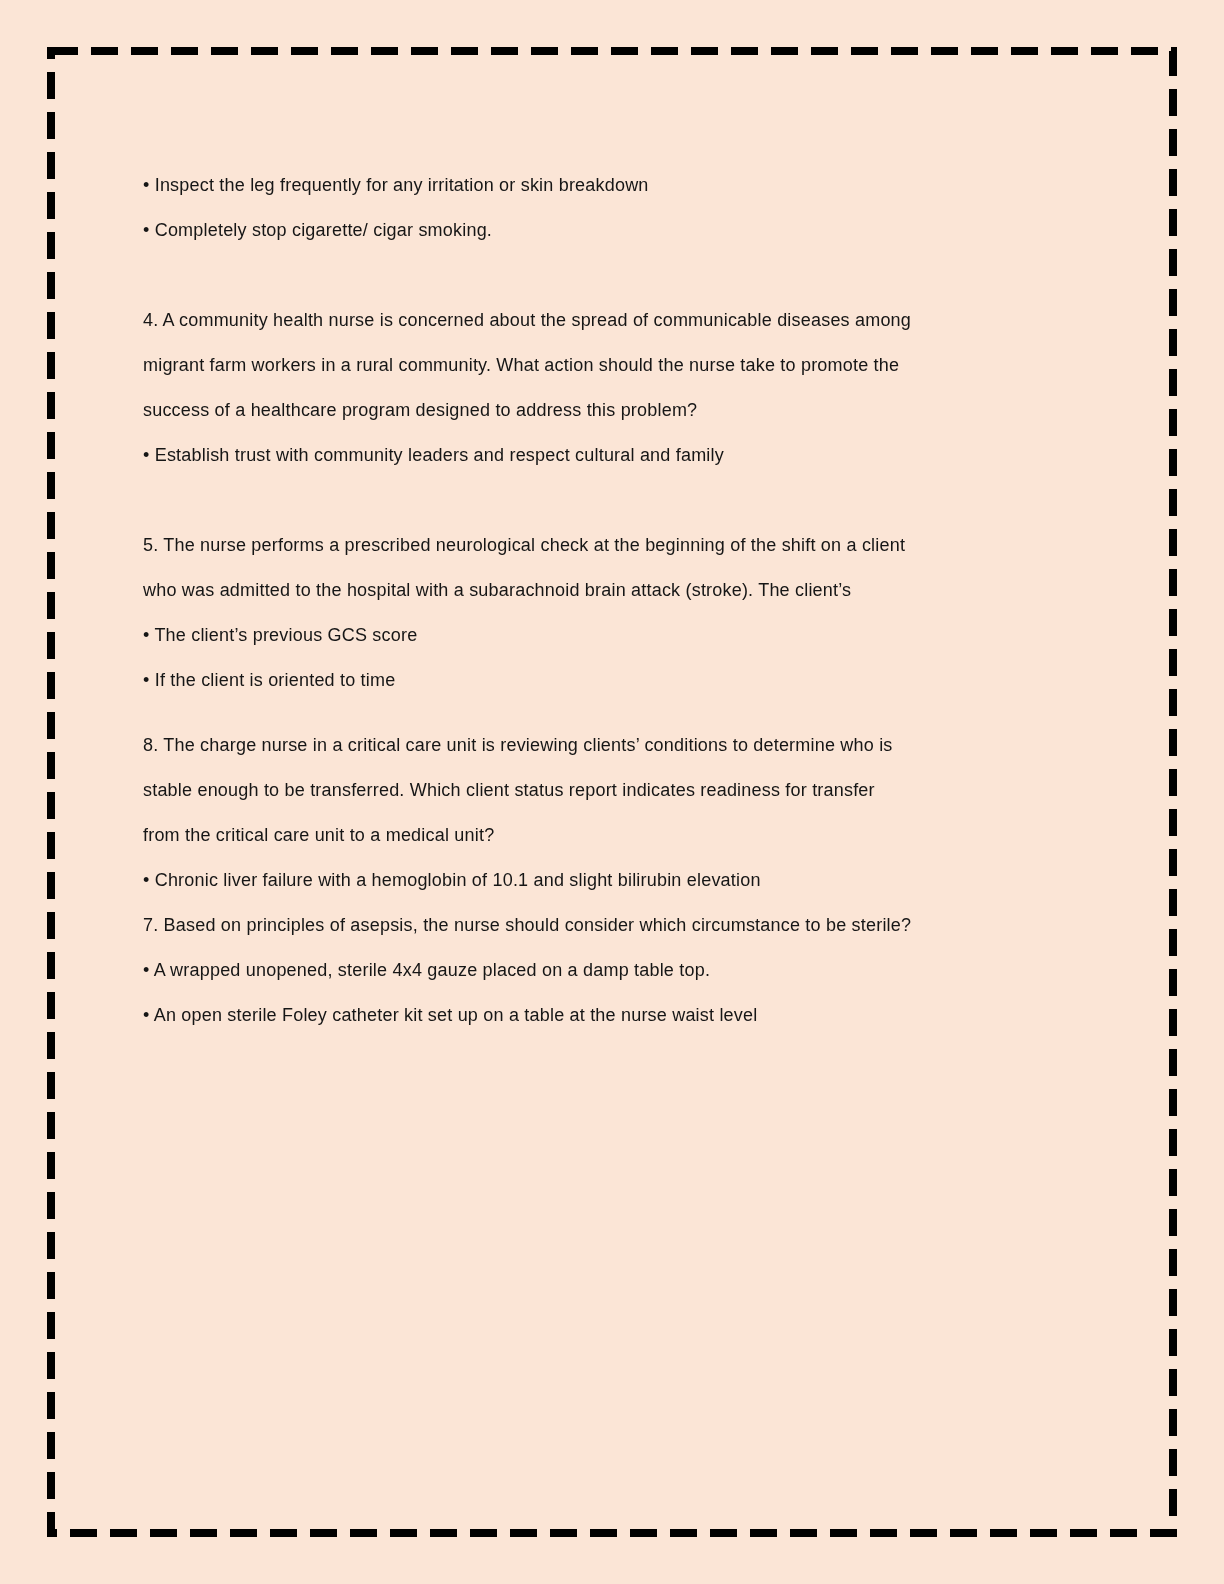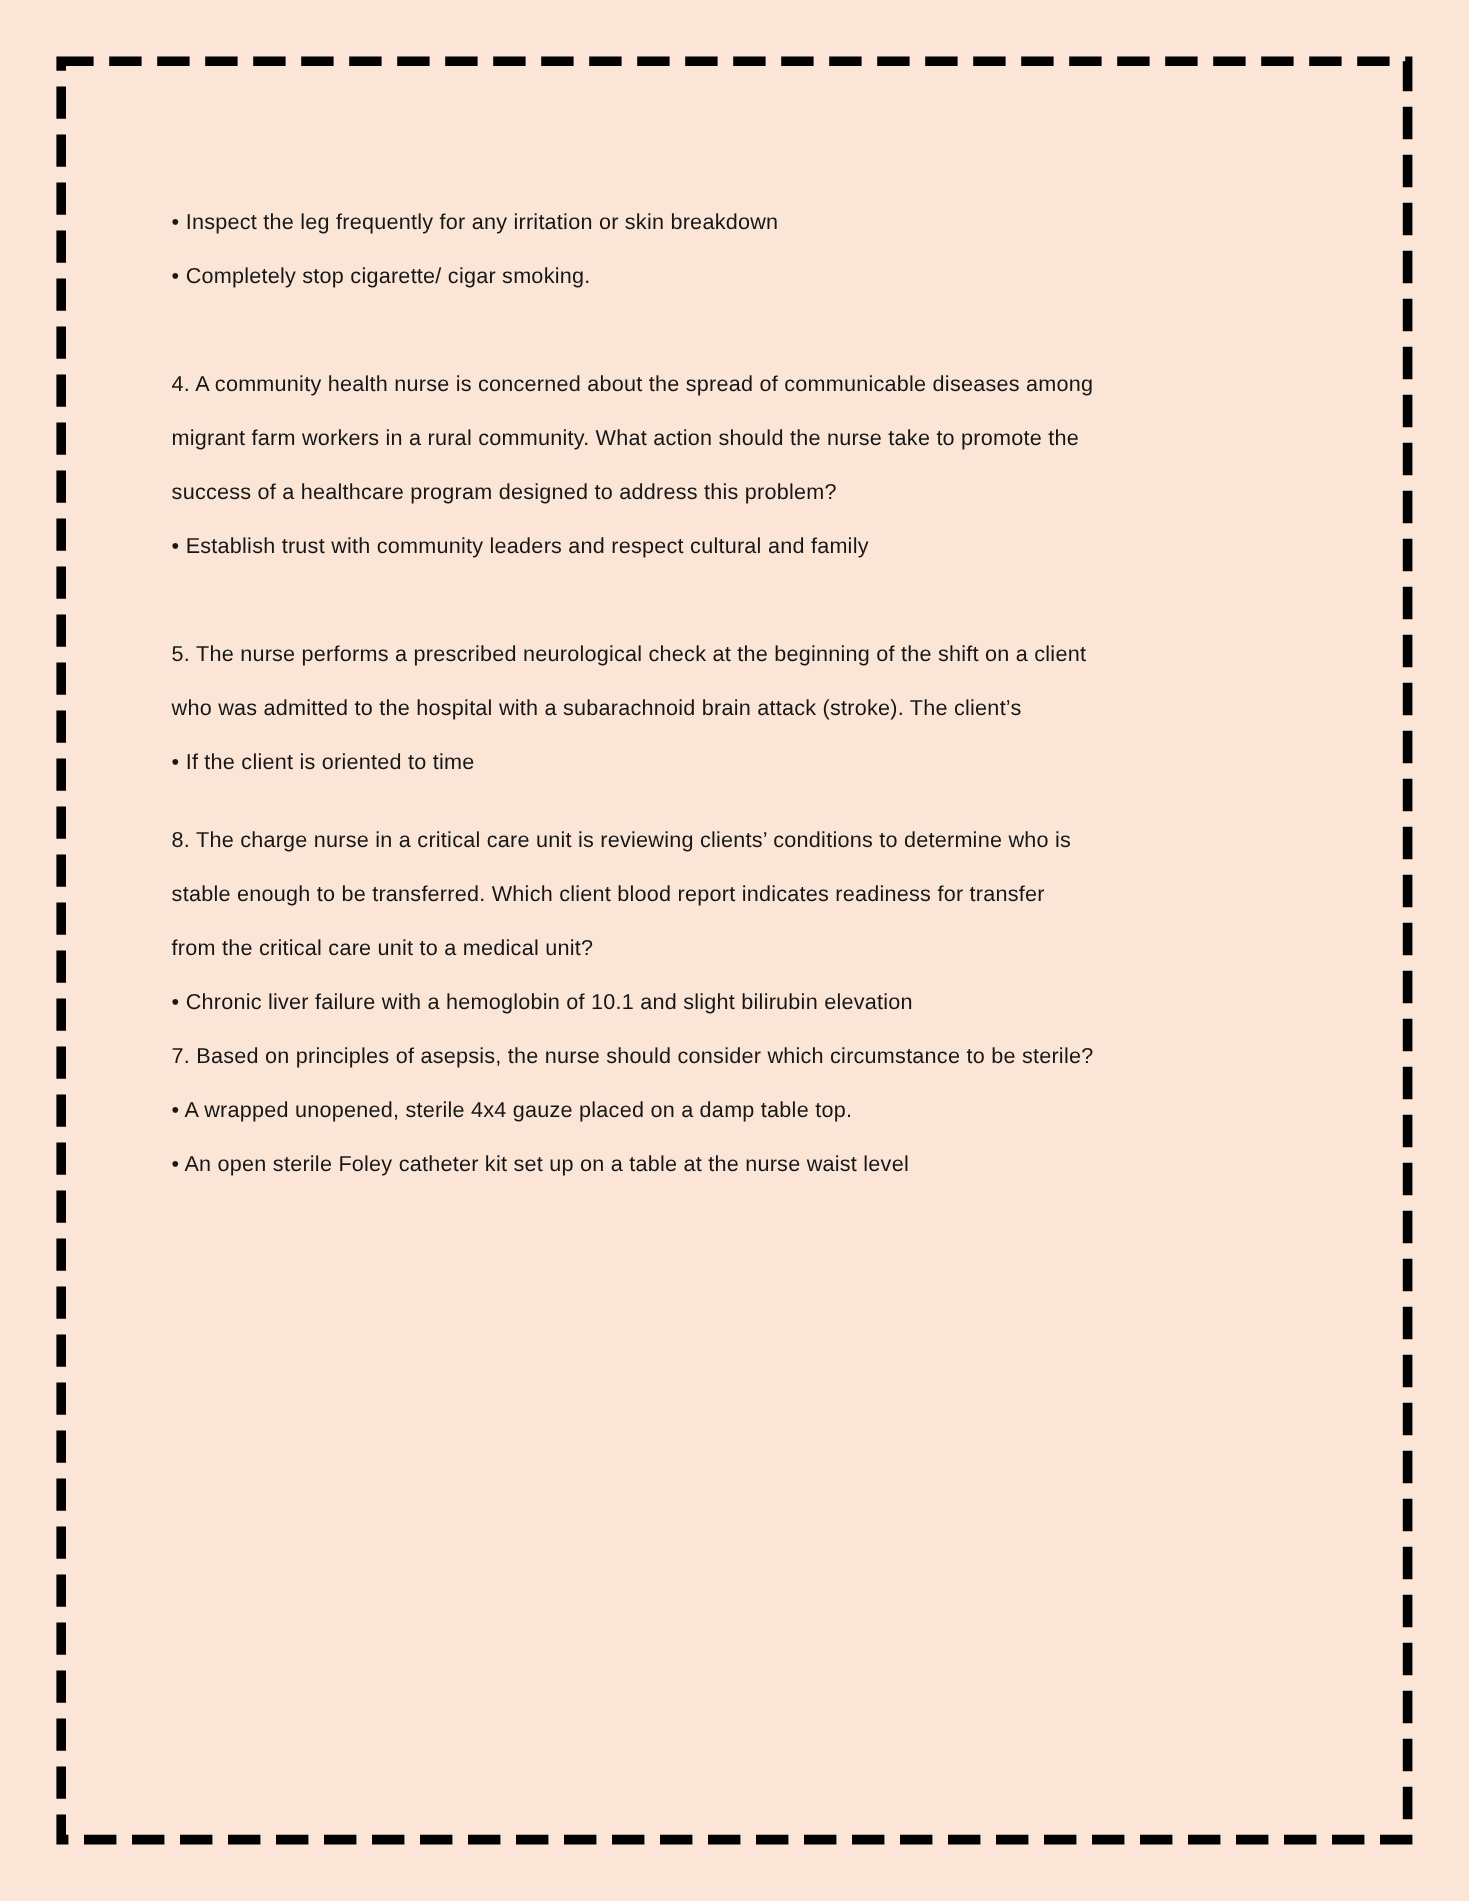--- a/index.html
+++ b/index.html
@@ -49,22 +49,23 @@
     <div class="doc-line">• Inspect the leg frequently for any irritation or skin breakdown</div>
     <div class="doc-line">• Completely stop cigarette/ cigar smoking.</div>
     <div class="gap-full"></div>
     <div class="doc-line">4. A community health nurse is concerned about the spread of communicable diseases among</div>
     <div class="doc-line">migrant farm workers in a rural community. What action should the nurse take to promote the</div>
     <div class="doc-line">success of a healthcare program designed to address this problem?</div>
     <div class="doc-line">• Establish trust with community leaders and respect cultural and family</div>
     <div class="gap-full"></div>
     <div class="doc-line">5. The nurse performs a prescribed neurological check at the beginning of the shift on a client</div>
     <div class="doc-line">who was admitted to the hospital with a subarachnoid brain attack (stroke). The client’s</div>
+    <div class="doc-line">• The client’s previous GCS score</div>
     <div class="doc-line">• If the client is oriented to time</div>
     <div class="gap-small"></div>
     <div class="doc-line">8. The charge nurse in a critical care unit is reviewing clients’ conditions to determine who is</div>
-    <div class="doc-line">stable enough to be transferred. Which client blood report indicates readiness for transfer</div>
+    <div class="doc-line">stable enough to be transferred. Which client status report indicates readiness for transfer</div>
     <div class="doc-line">from the critical care unit to a medical unit?</div>
     <div class="doc-line">• Chronic liver failure with a hemoglobin of 10.1 and slight bilirubin elevation</div>
     <div class="doc-line">7. Based on principles of asepsis, the nurse should consider which circumstance to be sterile?</div>
     <div class="doc-line">• A wrapped unopened, sterile 4x4 gauze placed on a damp table top.</div>
     <div class="doc-line">• An open sterile Foley catheter kit set up on a table at the nurse waist level</div>
   </div>
 
 </body></html>

